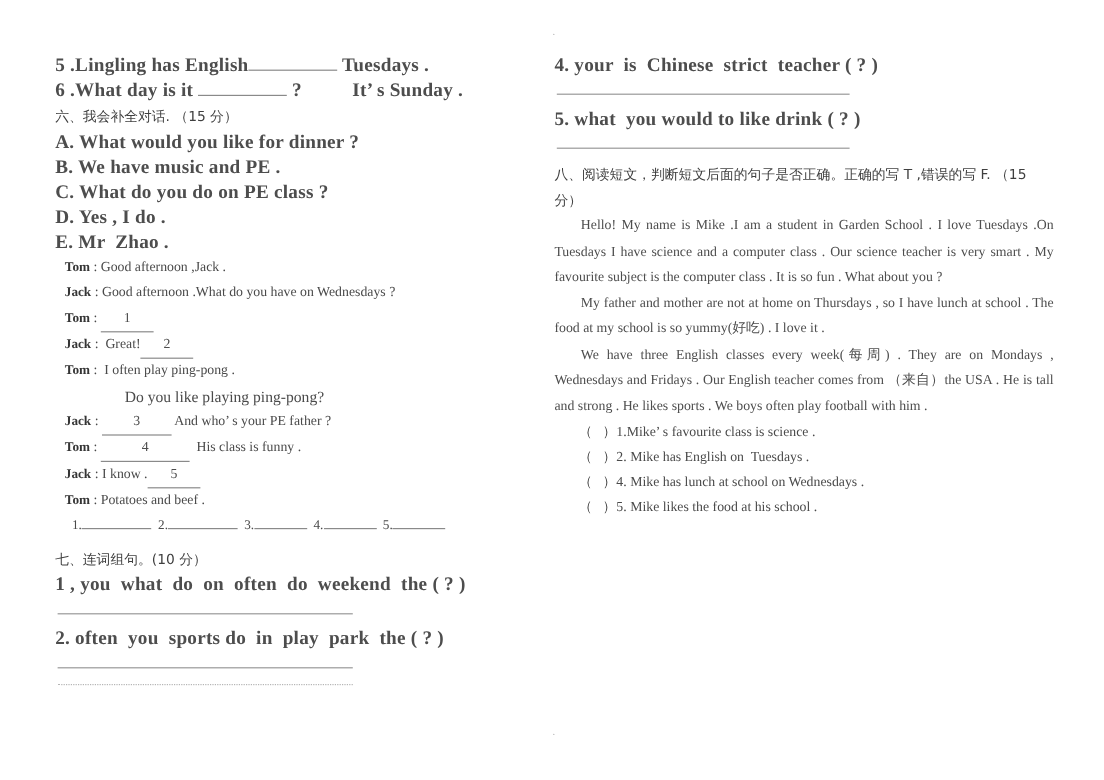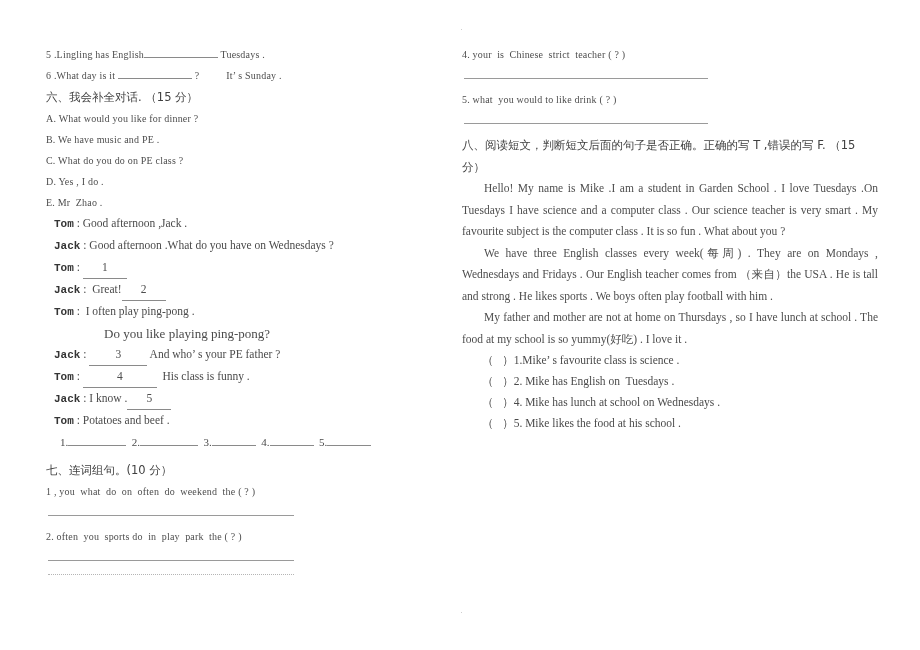--- a/index.html
+++ b/index.html
@@ -32,37 +32,38 @@
   .page-mark.bottom { top: 608px; }
 
   .col {
     position: absolute;
     top: 44px;
   }
   .col-left { left: 46px; width: 392px; }
   .col-right { left: 462px; width: 416px; }
 
   .line {
-    font-size: 10px;
+    font-size: 16px;
     line-height: 21px;
     white-space: pre-wrap;
     letter-spacing: 0.2px;
     color: #4d4d4d;
+    font-weight: bold;
   }
   .sec-head-cn {
     font-size: 11.5px;
     line-height: 22px;
     color: #3f3f3f;
     white-space: pre-wrap;
     font-family: "DejaVu Sans", "Liberation Sans", sans-serif;
   }
   .speaker {
     font-weight: bold;
     color: #353535;
-    font-family: Liberation Mono, monospace;
+    font-family: Liberation Serif, serif;
     font-size: 11px;
   }
   .dlg {
     font-size: 11.5px;
     line-height: 21px;
     white-space: pre-wrap;
     padding-left: 8px;
   }
   .dlg-cont {
     font-size: 13px;
@@ -182,22 +183,22 @@
 
     <div class="line">4. your  is  Chinese  strict  teacher ( ? )</div>
     <div class="ansline right"></div>
 
     <div class="line">5. what  you would to like drink ( ? )</div>
     <div class="ansline right"></div>
 
     <div class="sec-head-cn">八、阅读短文，判断短文后面的句子是否正确。正确的写 T ,错误的写 F. （15 分）</div>
 
     <div class="passage indent">Hello! My name is Mike .I am a student in Garden School . I love Tuesdays .On Tuesdays I have science and a computer class . Our science teacher is very smart . My favourite subject is the computer class . It is so fun . What about you ?</div>
+    <div class="passage indent">My father and mother are not at home on Thursdays , so I have lunch at school . The food at my school is so yummy(好吃) . I love it .</div>
     <div class="passage indent">We have three English classes every week(每周) . They are on Mondays , Wednesdays and Fridays . Our English teacher comes from （来自）the USA . He is tall and strong . He likes sports . We boys often play football with him .</div>
-    <div class="passage indent">My father and mother are not at home on Thursdays , so I have lunch at school . The food at my school is so yummy(好吃) . I love it .</div>
 
     <div class="tf-item"><span class="paren-box">（   ）</span><span>1.Mike’ s favourite class is science .</span></div>
     <div class="tf-item"><span class="paren-box">（   ）</span><span>2. Mike has English on  Tuesdays .</span></div>
     <div class="tf-item"><span class="paren-box">（   ）</span><span>4. Mike has lunch at school on Wednesdays .</span></div>
     <div class="tf-item"><span class="paren-box">（   ）</span><span>5. Mike likes the food at his school .</span></div>
 
   </div>
 
 </div>
 

